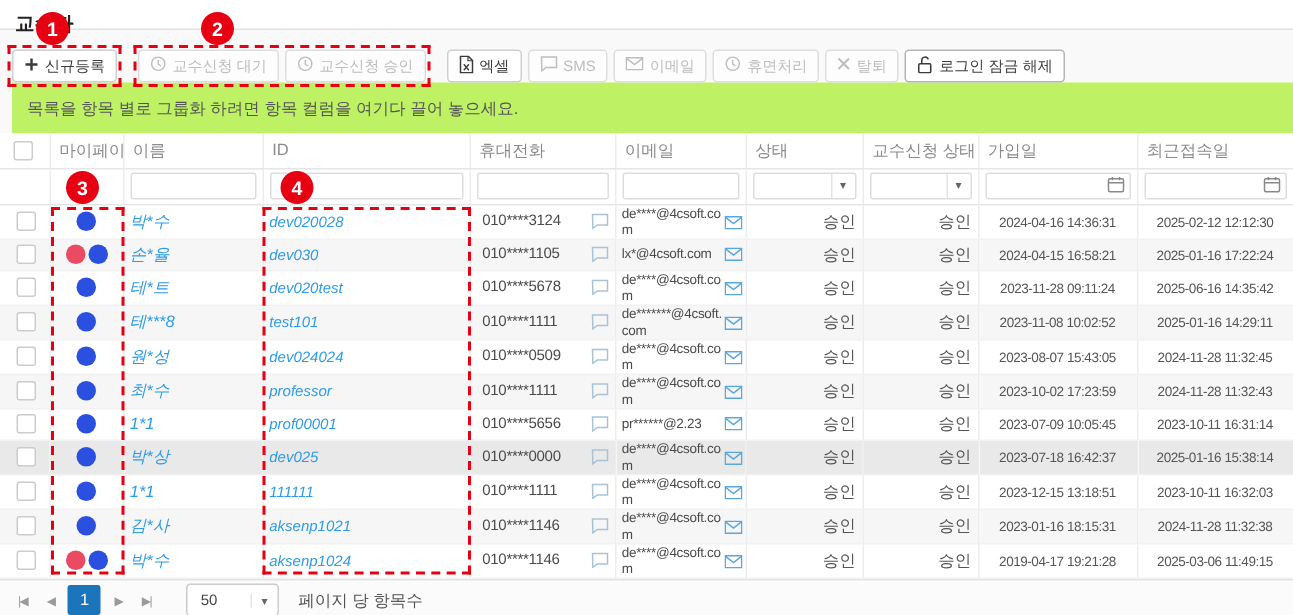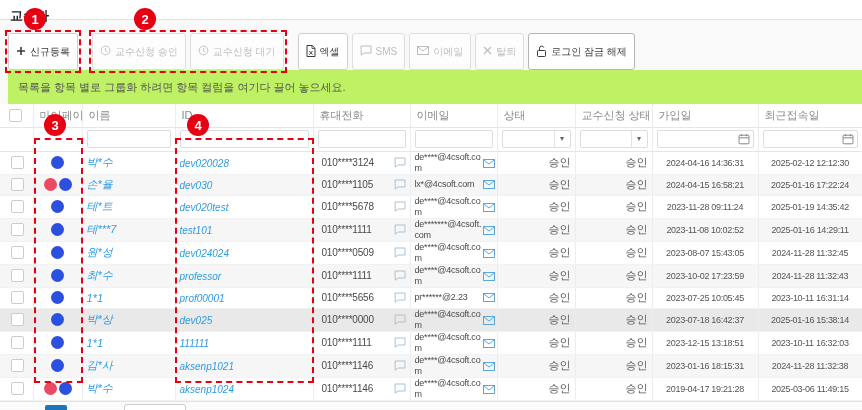--- a/index.html
+++ b/index.html
@@ -9,21 +9,21 @@
 
   
   .titlebar { height:20px; padding:7px 0 0 10px; background:#fff; border-bottom:1px solid #e2e2e2; }
   .titlebar h1 { font-size:13px; font-weight:bold; color:#222; }
 
   
   .band { background:#f9f9f9; padding:13px 0 0 8px; }
   .toolbar { display:flex; align-items:center; }
   .tgroup { position:relative; display:flex; align-items:center; gap:4px; }
   .tgroup + .tgroup { margin-left:14px; }
-  .tbtn { display:inline-flex; align-items:center; gap:4px; height:37px; padding:0 7px;
+  .tbtn { display:inline-flex; align-items:center; gap:4px; height:22px; padding:0 7px;
           background:#fff; border:1px solid #cfcfcf; border-radius:3px;
           font-family:inherit; font-size:10px; color:#3a3a3a; cursor:pointer; white-space:nowrap; }
   .tbtn.strong { border-color:#b5b5b5; }
   .tbtn.disabled { color:#bdbdbd; border-color:#dedede; background:#fdfdfd; cursor:default; }
   .tbtn svg { flex:0 0 auto; }
 
   .hint { padding:10px 0 9px 10px; font-size:11px; color:#555; background:#bef264; }
 
   
   table { table-layout:fixed; width:862px; border-collapse:collapse; background:#fff; }
@@ -102,28 +102,28 @@
           </button>
           <span class="dash-overlay"></span>
           <span class="badge" id="badge1">1</span>
         </div>
         <div class="tgroup">
           <button class="tbtn disabled">
             <span><svg width="11" height="11" viewBox="0 0 12 12">
                 <circle cx="6" cy="6" r="4.8" fill="none" stroke="currentColor"></circle>
                 <path d="M6 3.2v3l2 1.4" fill="none" stroke="currentColor"></path>
               </svg></span>
-            <span>교수신청 승인</span>
+            <span>교수신청 대기</span>
           </button>
           <button class="tbtn disabled">
             <span><svg width="11" height="11" viewBox="0 0 12 12">
                 <circle cx="6" cy="6" r="4.8" fill="none" stroke="currentColor"></circle>
                 <path d="M6 3.2v3l2 1.4" fill="none" stroke="currentColor"></path>
               </svg></span>
-            <span>교수신청 대기</span>
+            <span>교수신청 승인</span>
           </button>
           <span class="dash-overlay"></span>
           <span class="badge" id="badge2">2</span>
         </div>
         <div class="tgroup">
           <button class="tbtn">
             <span><svg width="10" height="12" viewBox="0 0 10 12">
                 <path d="M1 .5h5.2L9 3.3V11.5H1z" fill="none" stroke="currentColor"></path>
                 <path d="M6 .5v3h3" fill="none" stroke="currentColor" stroke-width=".8"></path>
                 <path d="M3.2 5.8l3.4 4M6.6 5.8l-3.4 4" stroke="currentColor" stroke-width=".9"></path>
@@ -135,20 +135,27 @@
                 <path d="M1 1h10v7H4.2L1.2 10.2V8z" fill="none" stroke="currentColor"></path>
               </svg></span>
             <span>SMS</span>
           </button>
           <button class="tbtn disabled">
             <span><svg width="12" height="9" viewBox="0 0 12 9">
                 <rect x=".5" y=".5" width="11" height="8" fill="none" stroke="currentColor"></rect>
                 <path d="M.5.8L6 5 11.5.8" fill="none" stroke="currentColor"></path>
               </svg></span>
             <span>이메일</span>
+          </button>
+          <button class="tbtn disabled">
+            <span><svg width="11" height="11" viewBox="0 0 12 12">
+                <circle cx="6" cy="6" r="4.8" fill="none" stroke="currentColor"></circle>
+                <path d="M6 3.2v3l2 1.4" fill="none" stroke="currentColor"></path>
+              </svg></span>
+            <span>휴면처리</span>
           </button>
           <button class="tbtn disabled">
             <span><svg width="9" height="9" viewBox="0 0 9 9">
                 <path d="M1 1l7 7M8 1L1 8" stroke="currentColor" stroke-width="1.3"></path>
               </svg></span>
             <span>탈퇴</span>
           </button>
           <button class="tbtn strong">
             <span><svg width="11" height="12" viewBox="0 0 11 12">
                 <rect x="1.5" y="5.5" width="8" height="6" rx=".8" fill="none" stroke="currentColor"></rect>
@@ -282,30 +289,30 @@
           <td class="phone"><span>010****5678</span><span class="bub"><svg width="12" height="11" viewBox="0 0 12 11">
                 <path d="M1 1h10v7H4.2L1.2 10.2V8z" fill="none" stroke="currentColor"></path>
               </svg></span></td>
           <td class="email"><span>de****@4csoft.com</span><span class="env"><svg width="12" height="9" viewBox="0 0 12 9">
                 <rect x=".5" y=".5" width="11" height="8" fill="none" stroke="currentColor"></rect>
                 <path d="M.5.8L6 5 11.5.8" fill="none" stroke="currentColor"></path>
               </svg></span></td>
           <td class="status">승인</td>
           <td class="status">승인</td>
           <td class="date">2023-11-28 09:11:24</td>
-          <td class="date">2025-01-19 14:35:42</td>
-        </tr>
-        <tr>
-          <td class="c"><span class="cb"></span></td>
-          <td>
-            <span class="dotwrap">
-              <span class="dot blue"></span>
-            </span>
-          </td>
-          <td class="kname"><a class="lnk" href="#">테***7</a></td>
+          <td class="date">2025-06-16 14:35:42</td>
+        </tr>
+        <tr>
+          <td class="c"><span class="cb"></span></td>
+          <td>
+            <span class="dotwrap">
+              <span class="dot blue"></span>
+            </span>
+          </td>
+          <td class="kname"><a class="lnk" href="#">테***8</a></td>
           <td><a class="lnk" href="#">test101</a></td>
           <td class="phone"><span>010****1111</span><span class="bub"><svg width="12" height="11" viewBox="0 0 12 11">
                 <path d="M1 1h10v7H4.2L1.2 10.2V8z" fill="none" stroke="currentColor"></path>
               </svg></span></td>
           <td class="email"><span>de*******@4csoft.com</span><span class="env"><svg width="12" height="9" viewBox="0 0 12 9">
                 <rect x=".5" y=".5" width="11" height="8" fill="none" stroke="currentColor"></rect>
                 <path d="M.5.8L6 5 11.5.8" fill="none" stroke="currentColor"></path>
               </svg></span></td>
           <td class="status">승인</td>
           <td class="status">승인</td>
@@ -365,21 +372,21 @@
           <td><a class="lnk" href="#">prof00001</a></td>
           <td class="phone"><span>010****5656</span><span class="bub"><svg width="12" height="11" viewBox="0 0 12 11">
                 <path d="M1 1h10v7H4.2L1.2 10.2V8z" fill="none" stroke="currentColor"></path>
               </svg></span></td>
           <td class="email"><span>pr******@2.23</span><span class="env"><svg width="12" height="9" viewBox="0 0 12 9">
                 <rect x=".5" y=".5" width="11" height="8" fill="none" stroke="currentColor"></rect>
                 <path d="M.5.8L6 5 11.5.8" fill="none" stroke="currentColor"></path>
               </svg></span></td>
           <td class="status">승인</td>
           <td class="status">승인</td>
-          <td class="date">2023-07-25 10:05:45</td>
+          <td class="date">2023-07-09 10:05:45</td>
           <td class="date">2023-10-11 16:31:14</td>
         </tr>
         <tr class="selected">
           <td class="c"><span class="cb"></span></td>
           <td>
             <span class="dotwrap">
               <span class="dot blue"></span>
             </span>
           </td>
           <td class="kname"><a class="lnk" href="#">박*상</a></td>

